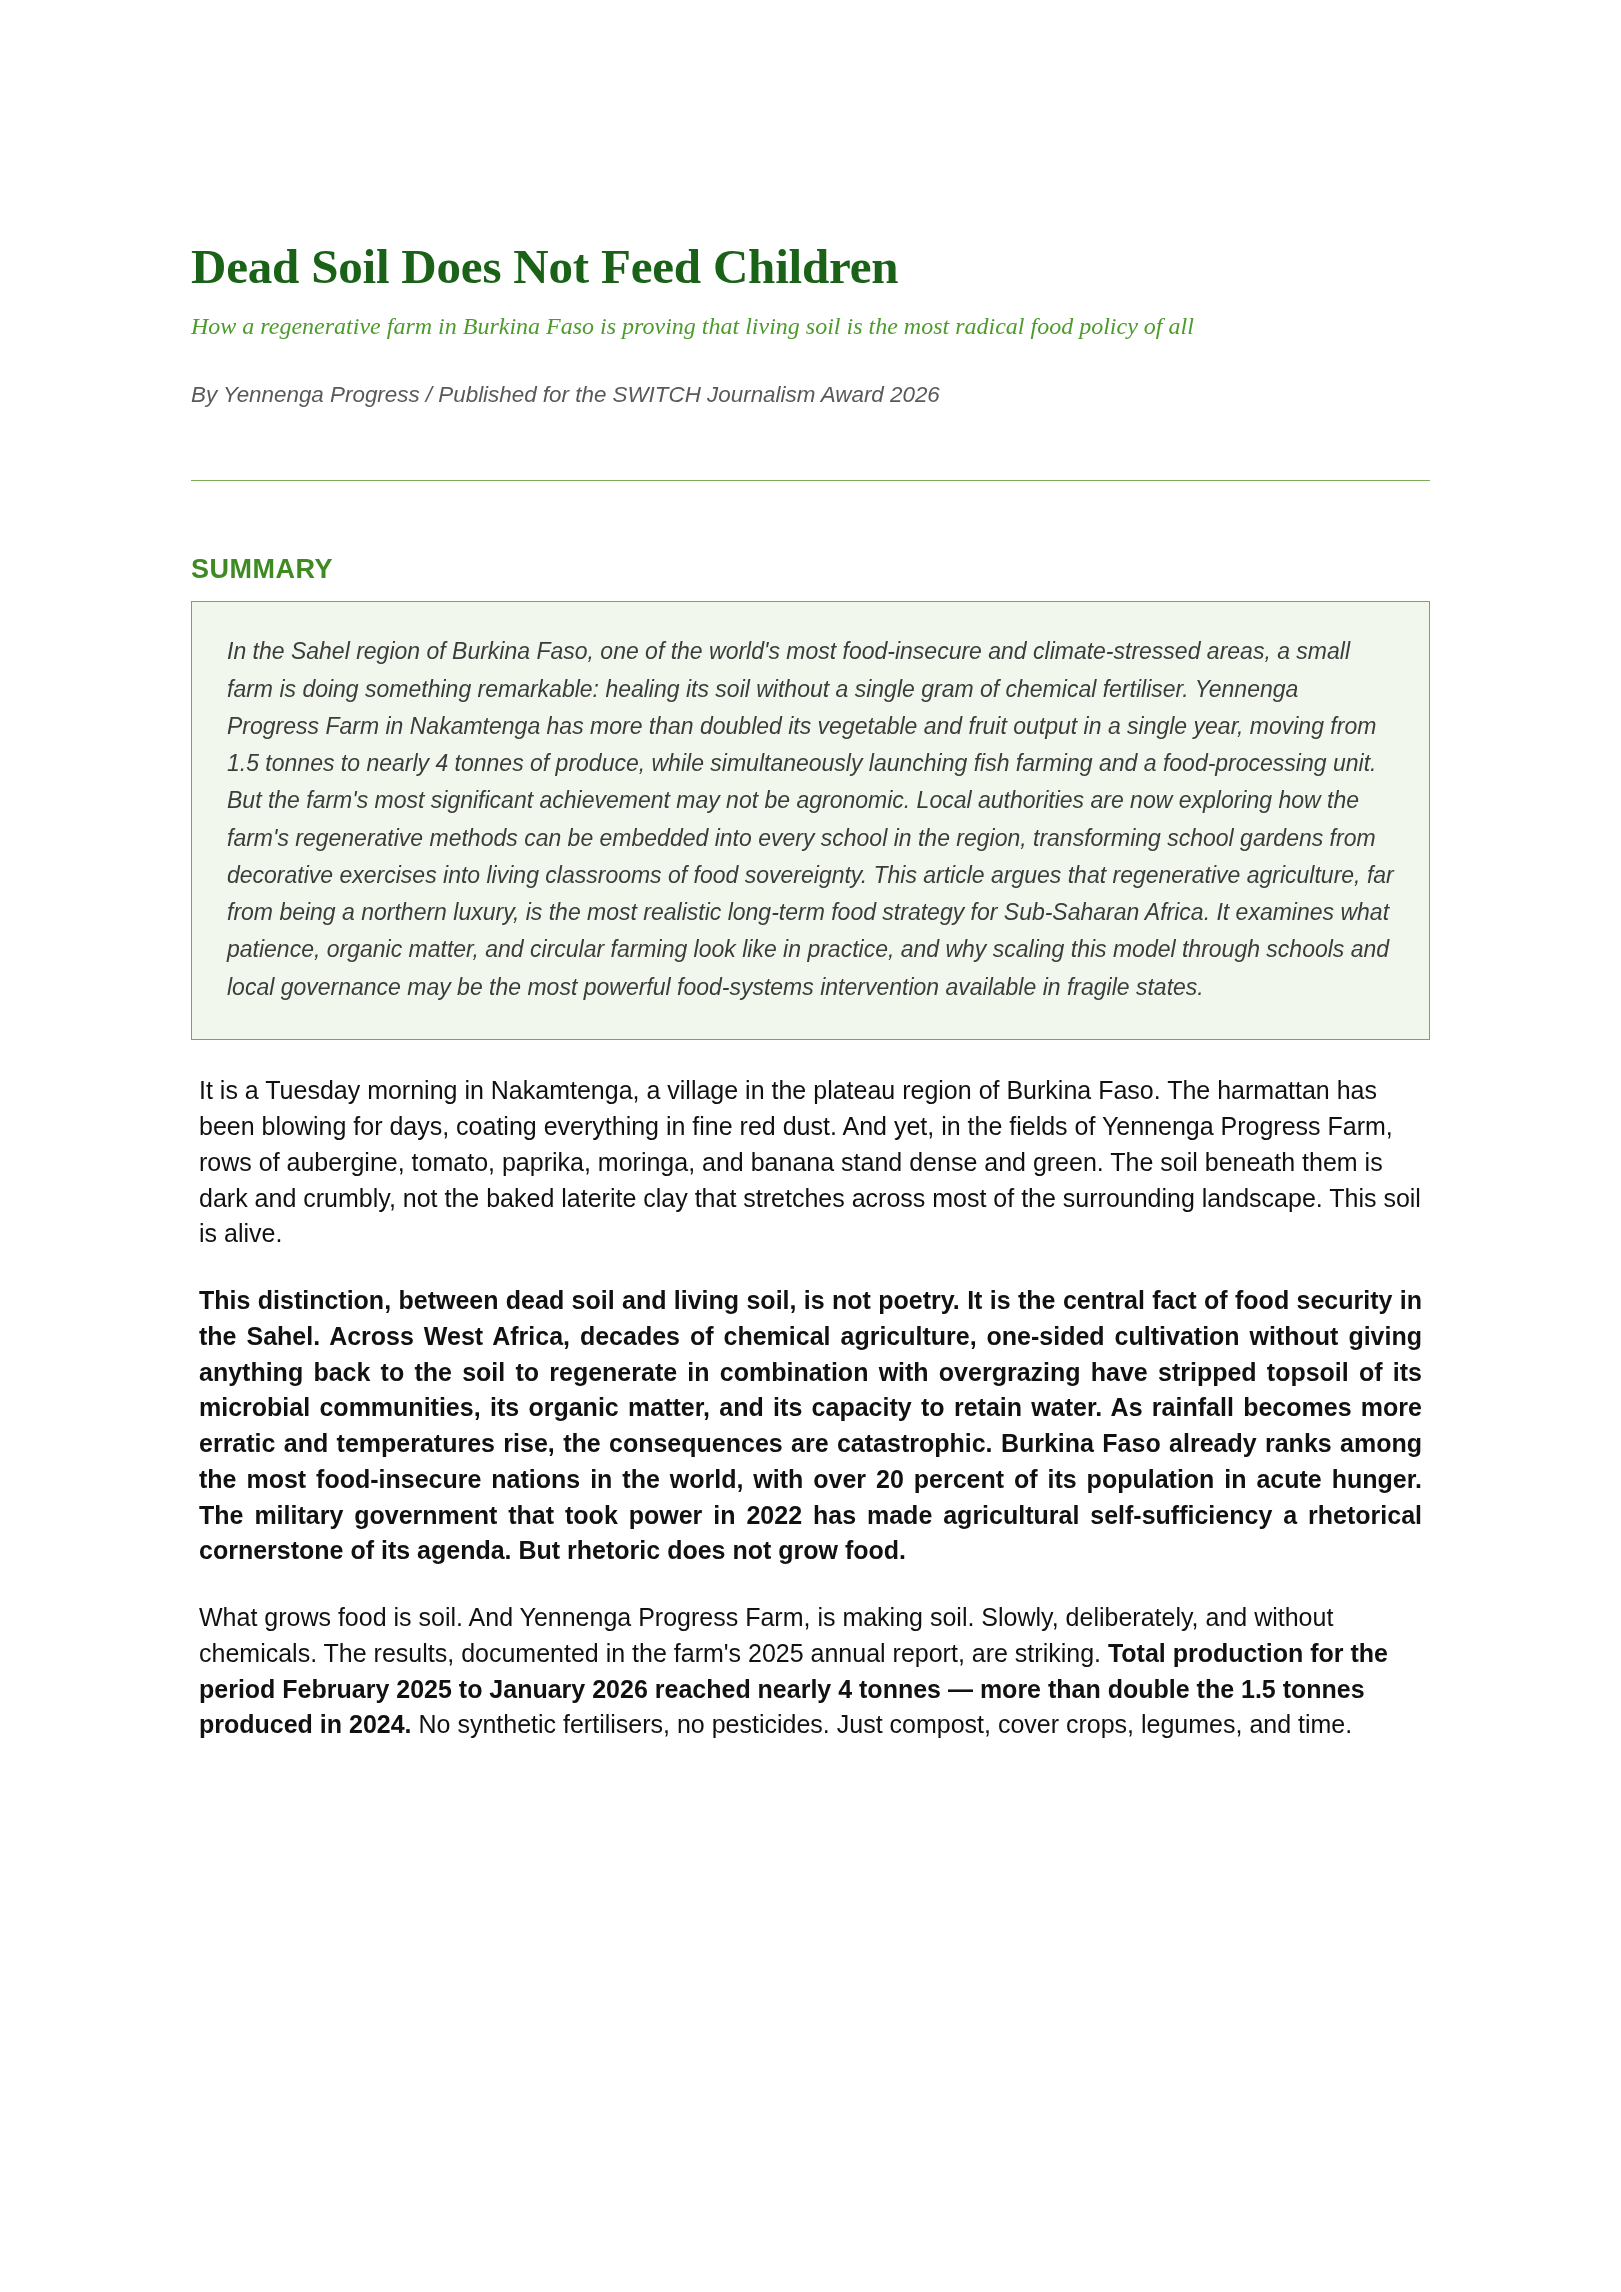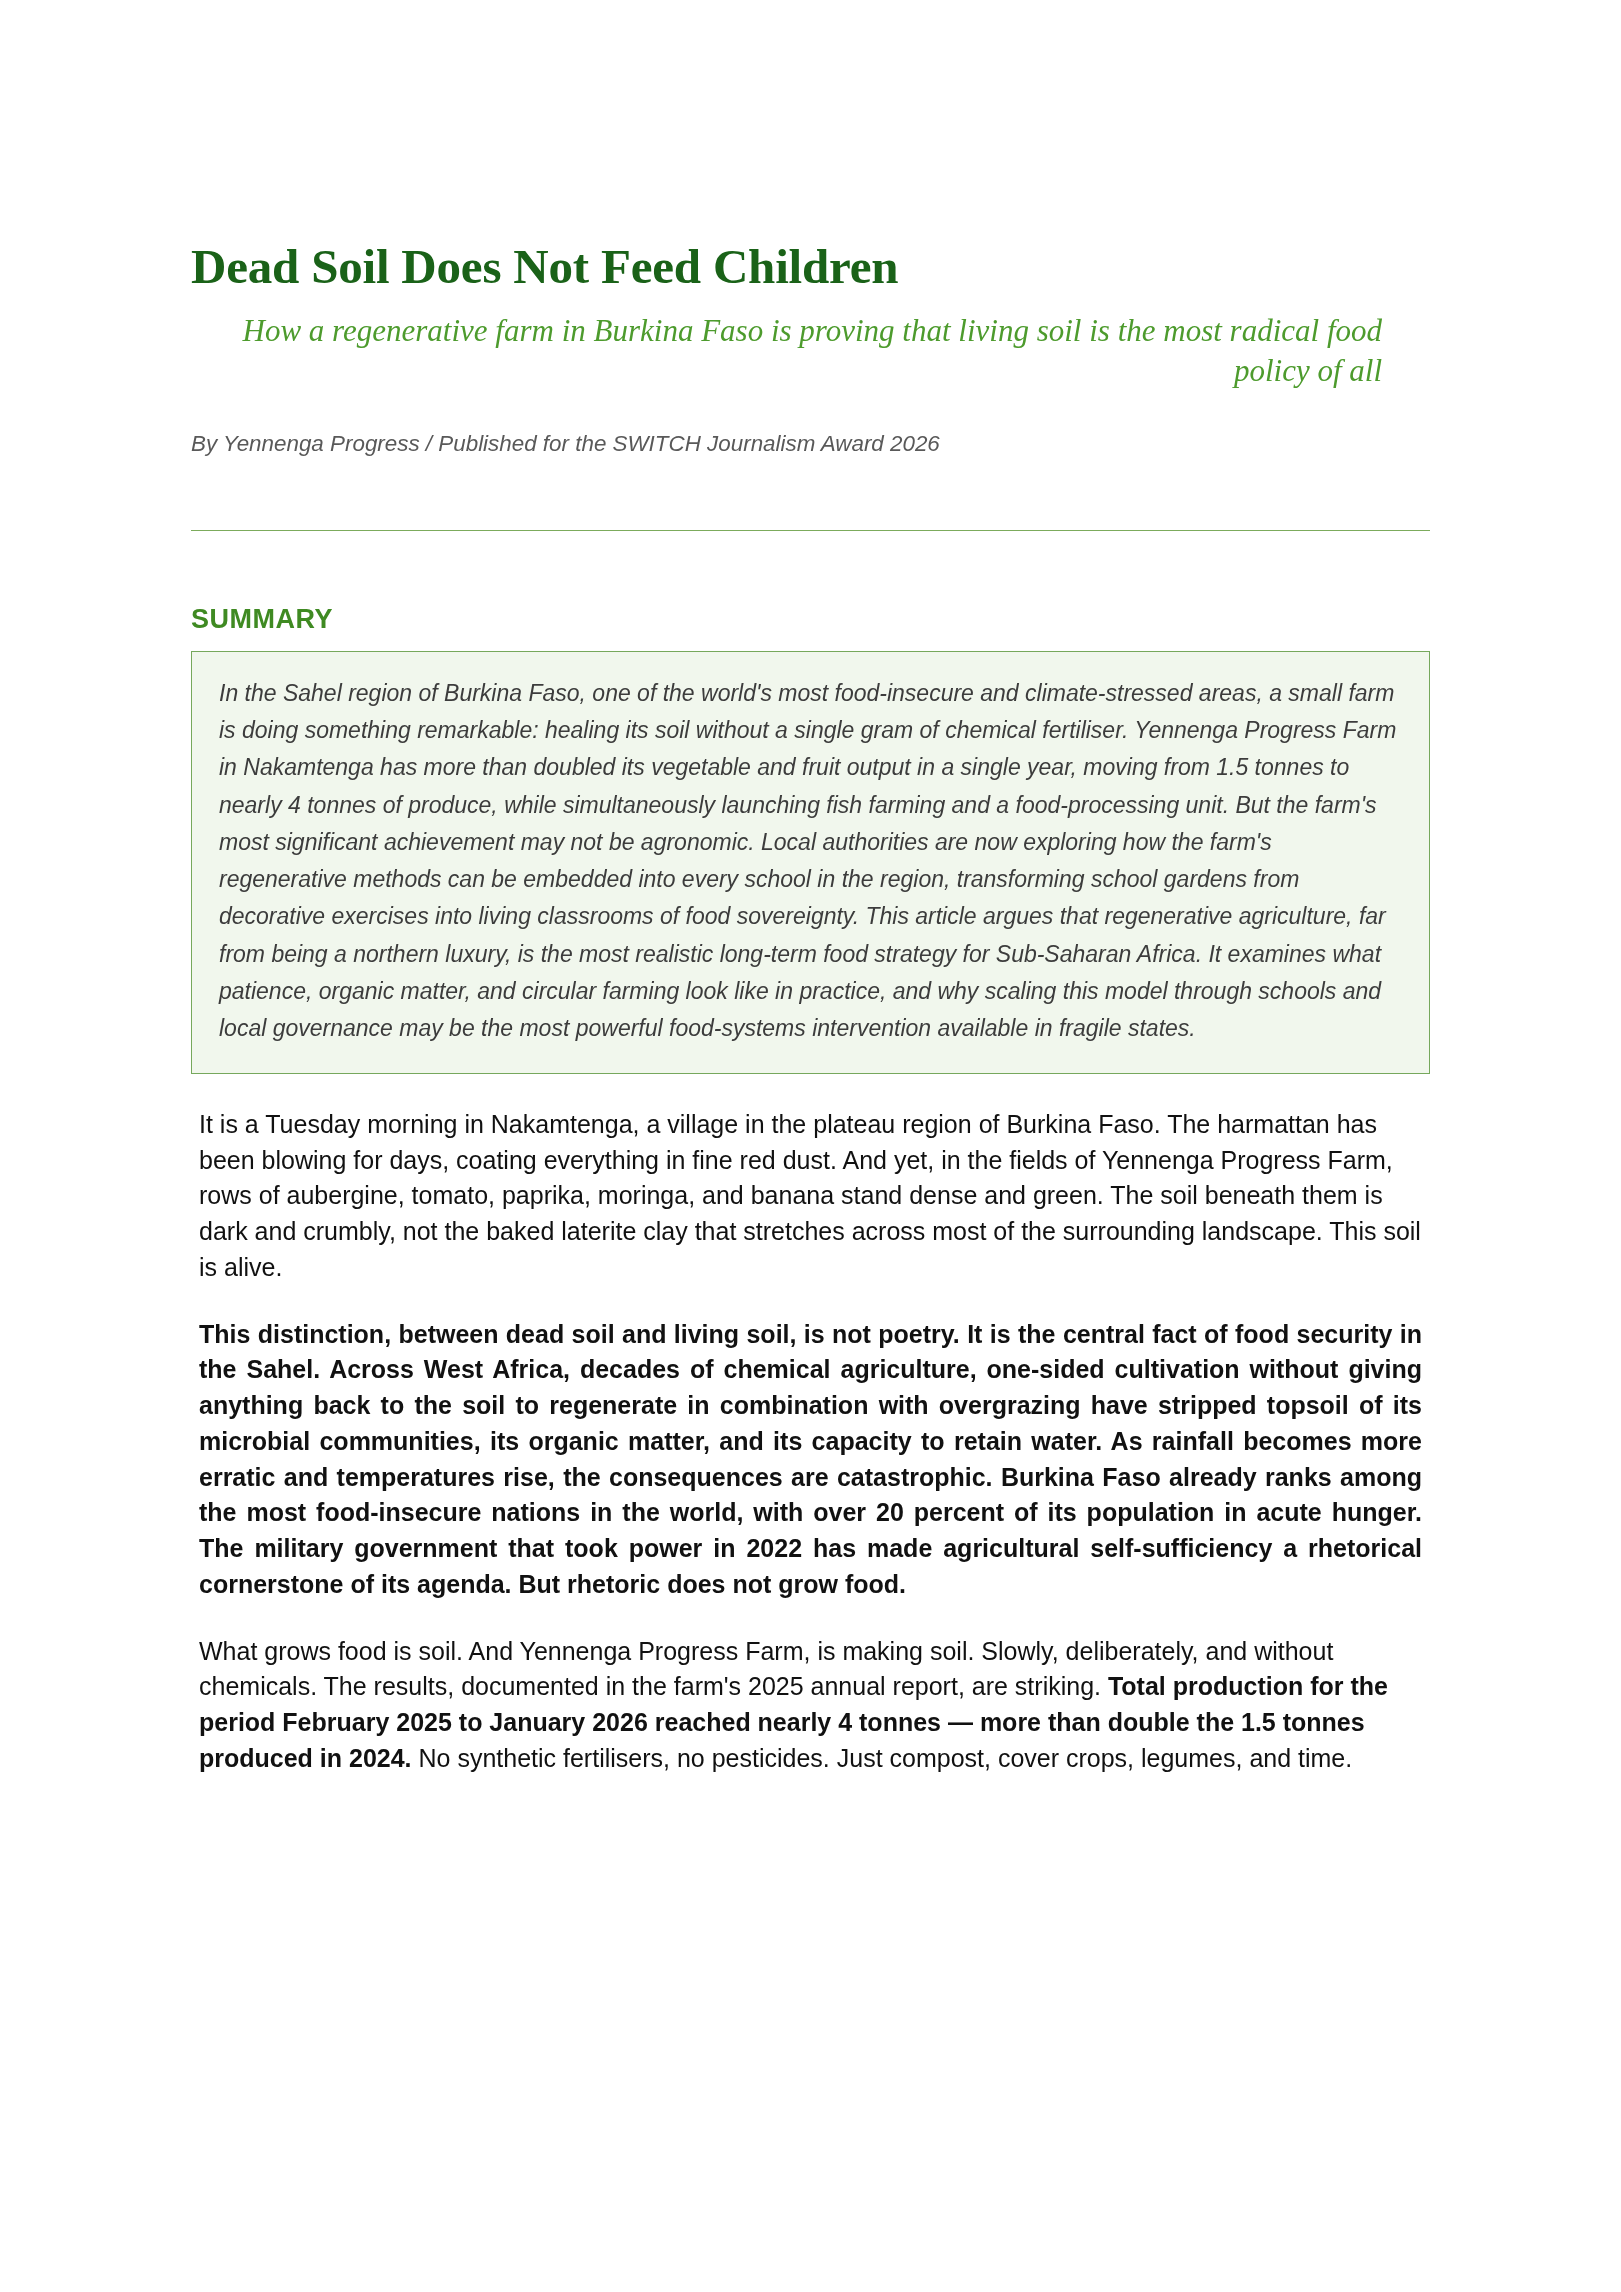--- a/index.html
+++ b/index.html
@@ -41,27 +41,26 @@
     color: #1a6218;
     margin: 0;
     padding-top: 240px;
     letter-spacing: -0.2px;
   }
 
   .doc-subtitle {
     font-family: "Liberation Serif", serif;
     font-style: italic;
     font-weight: normal;
-    font-size: 31px;
+    font-size: 24px;
     line-height: 1.30;
     color: #4d9b2d;
     margin: 0;
     padding-top: 16px;
     max-width: 1191px;
-    text-align: right;
   }
 
   .doc-byline {
     font-family: "Liberation Sans", sans-serif;
     font-style: italic;
     font-size: 22.4px;
     line-height: 1.4;
     color: #595959;
     margin: 0;
     padding-top: 37px;
@@ -94,21 +93,21 @@
     padding: 19px 23px 21.5px 23px;
     width: 1239px;
   }
 
   .summary-text {
     font-family: "Liberation Sans", sans-serif;
     font-style: italic;
     font-size: 23px;
     line-height: 1.62;
     color: #3c3c3c;
-    margin: 4px;
+    margin: 12px;
     text-align: left;
   }
 
   
   .section-heading {
     font-family: "Liberation Serif", serif;
     font-weight: bold;
     font-size: 38px;
     line-height: 1.2;
     color: #1a6218;

